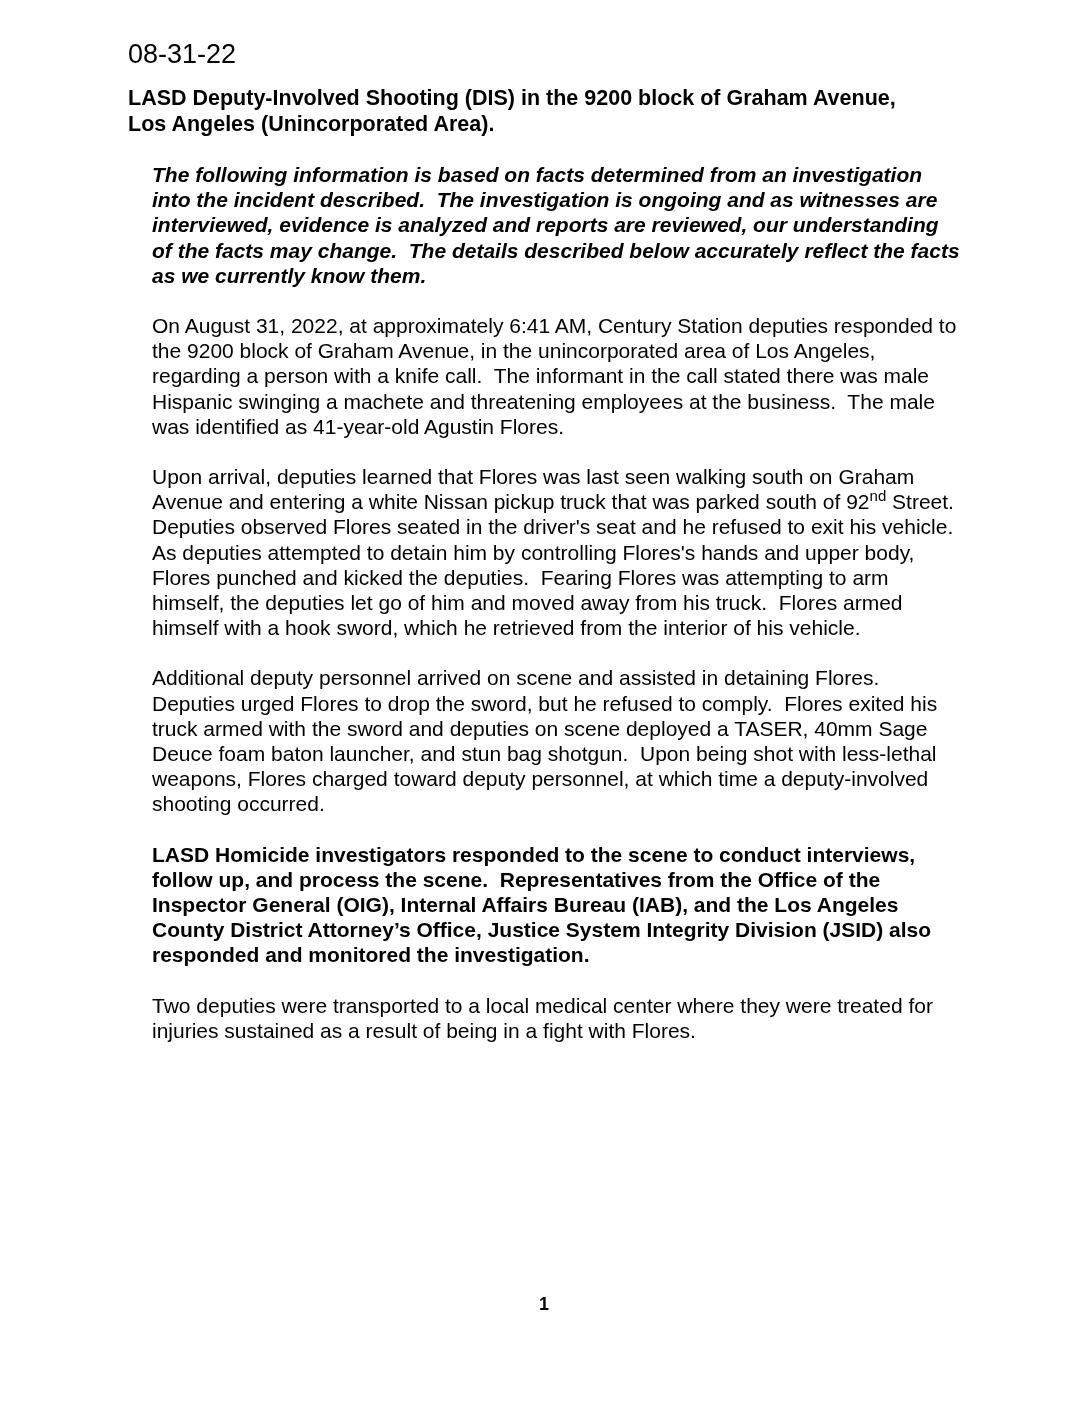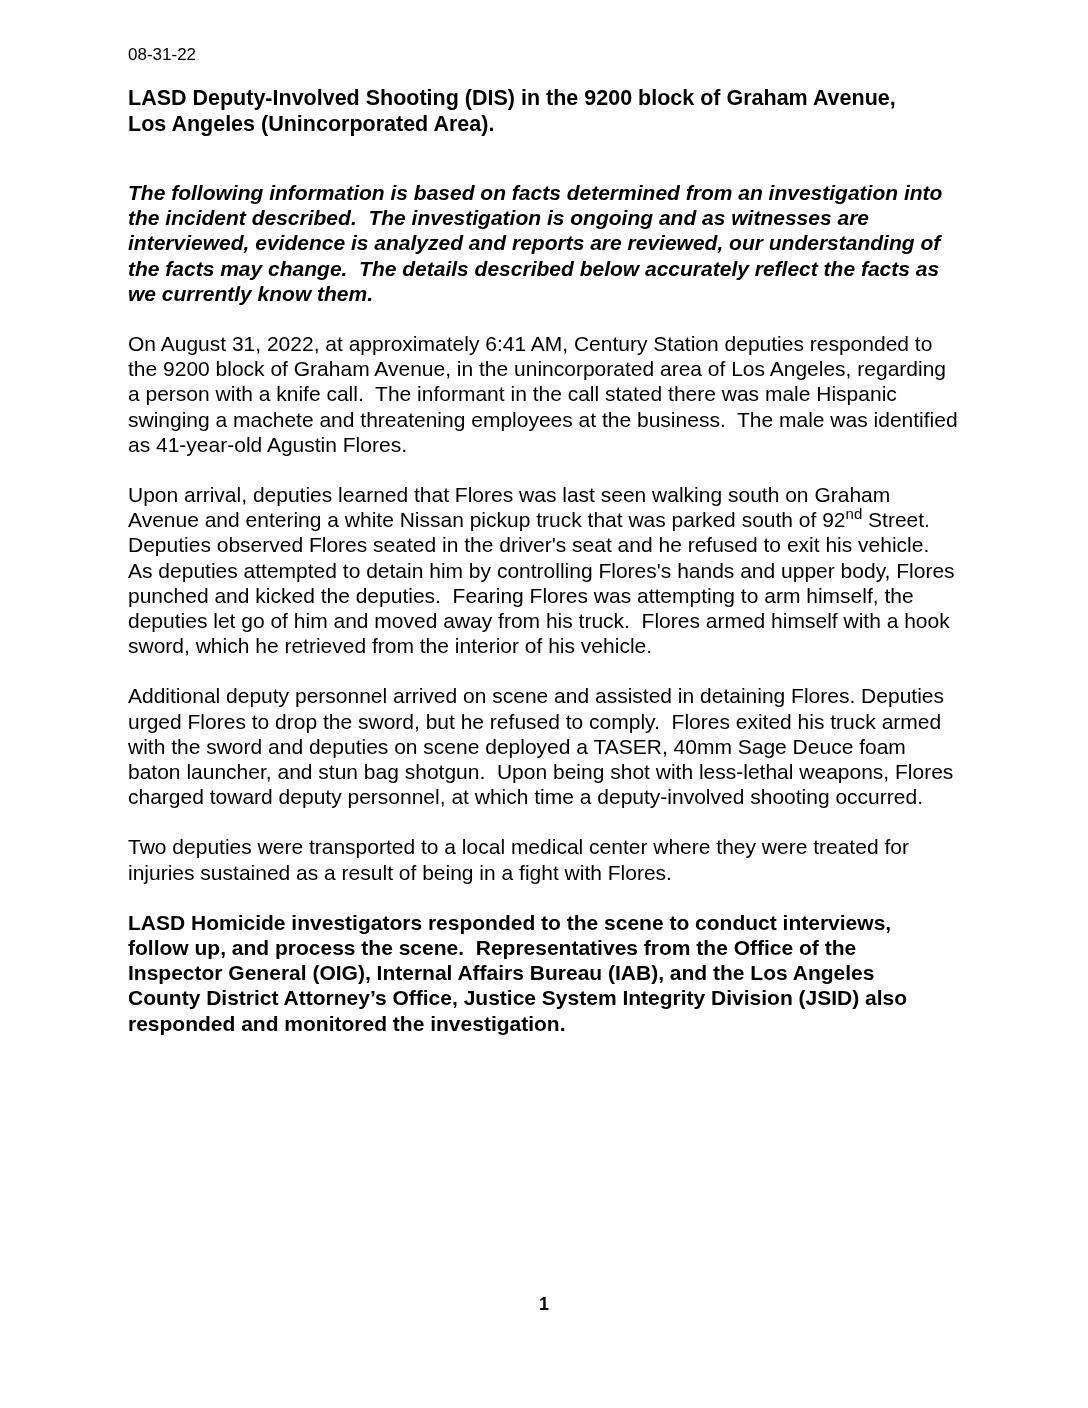--- a/index.html
+++ b/index.html
@@ -14,37 +14,38 @@
   }
   .page {
     position: absolute;
     top: 0; left: 0;
     width: 1088px;
     height: 1408px;
     padding: 42px 126px 0 128px;
     background: #ffffff;
   }
   .date {
-    font-size: 17px;
+    font-size: 27px;
     line-height: 25px;
     margin-bottom: 18px;
   }
   .title {
     font-size: 21.5px;
     font-weight: bold;
     line-height: 26px;
-    margin-bottom: 43px;
+    margin-bottom: 25px;
     max-width: 790px;
   }
   p.body {
     font-size: 21px;
     line-height: 25.2px;
     margin-bottom: 25px;
     white-space: pre-wrap;
     max-width: 836px;
+    margin-left: 24px;
   }
   p.disclaimer {
     font-weight: bold;
     font-style: italic;
     max-width: 856px;
   }
   p.closing {
     font-weight: bold;
     max-width: 800px;
   }
@@ -76,19 +77,19 @@
   <p class="body disclaimer">The following information is based on facts determined from an investigation into the incident described.  The investigation is ongoing and as witnesses are interviewed, evidence is analyzed and reports are reviewed, our understanding of the facts may change.  The details described below accurately reflect the facts as we currently know them.</p>
 
   <p class="body">On August 31, 2022, at approximately 6:41 AM, Century Station deputies responded to the 9200 block of Graham Avenue, in the unincorporated area of Los Angeles, regarding a person with a knife call.  The informant in the call stated there was male Hispanic swinging a machete and threatening employees at the business.  The male was identified as 41-year-old Agustin Flores.</p>
 
   <p class="body"><span>Upon arrival, deputies learned that Flores was last seen walking south on Graham Avenue and entering a white Nissan pickup truck that was parked south of 92</span><sup class="ord">nd</sup><span> Street.  Deputies observed Flores seated in the driver's seat and he refused to exit his vehicle.  As deputies attempted to detain him by controlling Flores's hands and upper body, Flores punched and kicked the deputies.  Fearing Flores was attempting to arm himself, the deputies let go of him and moved away from his truck.  Flores armed himself with a hook sword, which he retrieved from the interior of his vehicle.</span></p>
 
   <p class="body">Additional deputy personnel arrived on scene and assisted in detaining Flores. Deputies urged Flores to drop the sword, but he refused to comply.  Flores exited his truck armed with the sword and deputies on scene deployed a TASER, 40mm Sage Deuce foam baton launcher, and stun bag shotgun.  Upon being shot with less-lethal weapons, Flores charged toward deputy personnel, at which time a deputy-involved shooting occurred.</p>
 
 
 
+  <p class="body closing">LASD Homicide investigators responded to the scene to conduct interviews, follow up, and process the scene.  Representatives from the Office of the Inspector General (OIG), Internal Affairs Bureau (IAB), and the Los Angeles County District Attorney’s Office, Justice System Integrity Division (JSID) also responded and monitored the investigation.</p>
+
   <p class="body">Two deputies were transported to a local medical center where they were treated for injuries sustained as a result of being in a fight with Flores.</p>
-
-  <p class="body closing">LASD Homicide investigators responded to the scene to conduct interviews, follow up, and process the scene.  Representatives from the Office of the Inspector General (OIG), Internal Affairs Bureau (IAB), and the Los Angeles County District Attorney’s Office, Justice System Integrity Division (JSID) also responded and monitored the investigation.</p>
 
   <div class="page-number">1</div>
 
 </div>
 
 </body></html>

